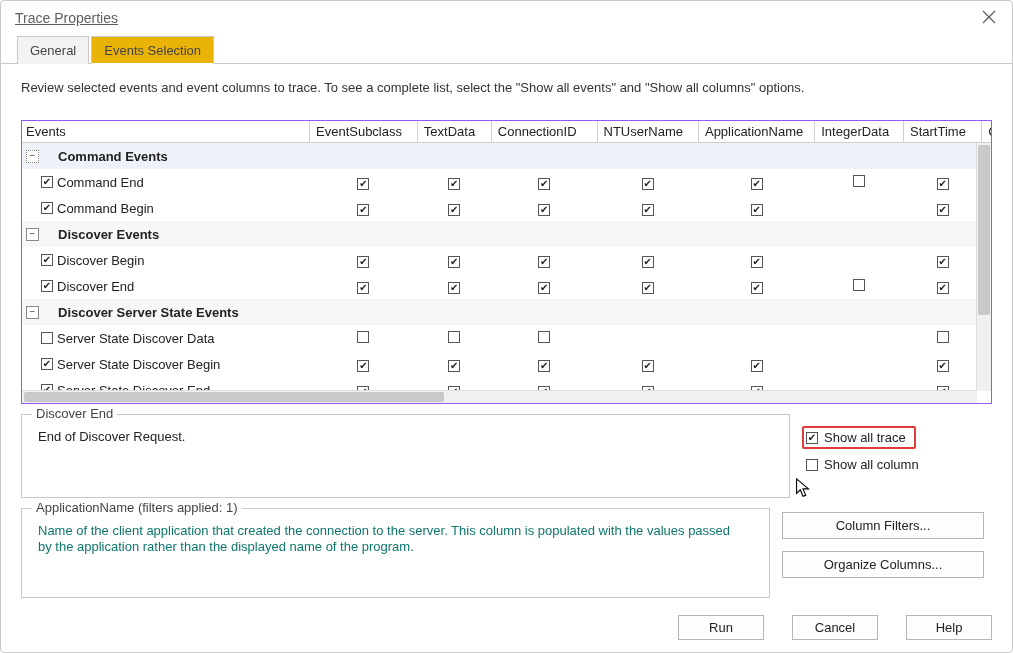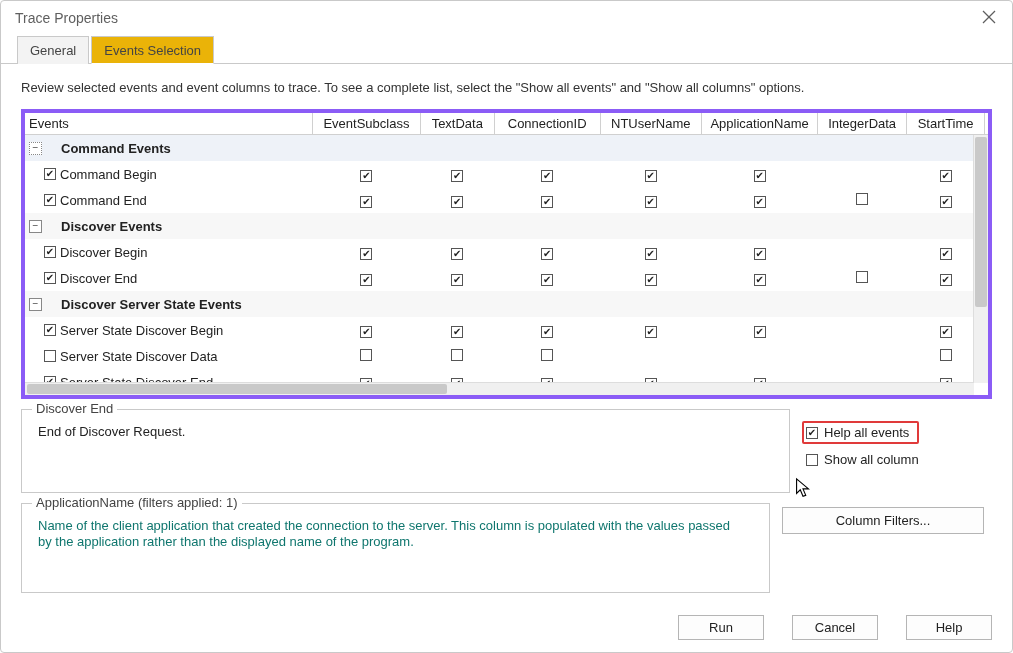--- a/index.html
+++ b/index.html
@@ -19,20 +19,21 @@
     overflow: hidden;
   }
   .titlebar {
     height: 34px;
     display: flex;
     align-items: center;
     justify-content: space-between;
     padding: 0 10px 0 14px;
     font-size: 14px;
     color: #5f5f5f;
+    text-decoration: underline;
   }
   .close-x svg { width: 14px; height: 14px; stroke: #5f5f5f; stroke-width: 1.2; }
   .close-x { padding: 4px 6px; cursor: pointer; }
   .tabs {
     display: flex;
     padding-left: 16px;
     gap: 0;
     border-bottom: 1px solid #c9c9c9;
     font-size: 13px;
   }
@@ -51,37 +52,37 @@
     background: #eab308;
     border-bottom: 1px solid #fff;
     z-index: 2;
   }
   .content {
     padding: 16px 20px 10px 20px;
   }
   .review-text {
     font-size: 13px;
     color: #333;
-    margin-bottom: 14px;
+    margin-bottom: 25px;
   }
   .grid-wrap {
-    border: 4px solid #8b5cf6;
+    border: 1px solid #8b5cf6;
     height: 282px;
     overflow: hidden;
     position: relative;
     box-shadow: inset 1px 1px 0 #f0f0f0;
   }
   table.events {
     border-collapse: collapse;
     width: 992px;
     table-layout: fixed;
     font-size: 13px;
   }
   table.events th {
-    text-align: center;
+    text-align: left;
     font-weight: normal;
     padding: 3px 6px;
     border-right: 1px solid #d0d0d0;
     border-bottom: 1px solid #d0d0d0;
     background: #fff;
     white-space: nowrap;
     overflow: hidden;
   }
   table.events td {
     padding: 2px 4px;
@@ -308,46 +309,46 @@
               <td></td>
               <td></td>
               <td></td>
               <td></td>
             </tr>
             <tr>
               <td class="col-events">
                 <div class="evcell">
                   <span class="spacer-tree"></span>
                   <span class="cb checked"></span>
+                  <span class="evlabel">Command End</span>
+                </div>
+              </td>
+              <td><span class="cb checked"></span></td>
+              <td><span class="cb checked"></span></td>
+              <td><span class="cb checked"></span></td>
+              <td><span class="cb checked"></span></td>
+              <td><span class="cb checked"></span></td>
+              <td><span class="cb"></span></td>
+              <td><span class="cb checked"></span></td>
+              <td></td>
+            </tr>
+            <tr>
+              <td class="col-events">
+                <div class="evcell">
+                  <span class="spacer-tree"></span>
+                  <span class="cb checked"></span>
                   <span class="evlabel">Command Begin</span>
                 </div>
               </td>
               <td><span class="cb checked"></span></td>
               <td><span class="cb checked"></span></td>
               <td><span class="cb checked"></span></td>
               <td><span class="cb checked"></span></td>
               <td><span class="cb checked"></span></td>
               <td></td>
-              <td><span class="cb checked"></span></td>
-              <td></td>
-            </tr>
-            <tr>
-              <td class="col-events">
-                <div class="evcell">
-                  <span class="spacer-tree"></span>
-                  <span class="cb checked"></span>
-                  <span class="evlabel">Command End</span>
-                </div>
-              </td>
-              <td><span class="cb checked"></span></td>
-              <td><span class="cb checked"></span></td>
-              <td><span class="cb checked"></span></td>
-              <td><span class="cb checked"></span></td>
-              <td><span class="cb checked"></span></td>
-              <td><span class="cb"></span></td>
               <td><span class="cb checked"></span></td>
               <td></td>
             </tr>
             <tr class="group-row">
               <td class="col-events">
                 <div class="evcell">
                   <span class="tree-toggle">−</span>
                   <span class="spacer-tree"></span>
                   <span class="evlabel">Discover Events</span>
                 </div>
@@ -403,54 +404,54 @@
                   <span class="evlabel">Discover Server State Events</span>
                 </div>
               </td>
               <td></td>
               <td></td>
               <td></td>
               <td></td>
               <td></td>
               <td></td>
               <td></td>
-              <td></td>
-            </tr>
-            <tr>
-              <td class="col-events">
-                <div class="evcell">
-                  <span class="spacer-tree"></span>
-                  <span class="cb checked"></span>
-                  <span class="evlabel">Server State Discover Begin</span>
-                </div>
-              </td>
-              <td><span class="cb checked"></span></td>
-              <td><span class="cb checked"></span></td>
-              <td><span class="cb checked"></span></td>
-              <td><span class="cb checked"></span></td>
-              <td><span class="cb checked"></span></td>
-              <td></td>
-              <td><span class="cb checked"></span></td>
               <td></td>
             </tr>
             <tr>
               <td class="col-events">
                 <div class="evcell">
                   <span class="spacer-tree"></span>
                   <span class="cb"></span>
                   <span class="evlabel">Server State Discover Data</span>
                 </div>
               </td>
               <td><span class="cb"></span></td>
               <td><span class="cb"></span></td>
               <td><span class="cb"></span></td>
               <td></td>
               <td></td>
               <td></td>
               <td><span class="cb"></span></td>
+              <td></td>
+            </tr>
+            <tr>
+              <td class="col-events">
+                <div class="evcell">
+                  <span class="spacer-tree"></span>
+                  <span class="cb checked"></span>
+                  <span class="evlabel">Server State Discover Begin</span>
+                </div>
+              </td>
+              <td><span class="cb checked"></span></td>
+              <td><span class="cb checked"></span></td>
+              <td><span class="cb checked"></span></td>
+              <td><span class="cb checked"></span></td>
+              <td><span class="cb checked"></span></td>
+              <td></td>
+              <td><span class="cb checked"></span></td>
               <td></td>
             </tr>
             <tr>
               <td class="col-events">
                 <div class="evcell">
                   <span class="spacer-tree"></span>
                   <span class="cb checked"></span>
                   <span class="evlabel">Server State Discover End</span>
                 </div>
               </td>
@@ -486,37 +487,38 @@
 
     <div class="midrow">
       <div class="groupbox desc-box">
         <span class="legend">Discover End</span>
         <div>End of Discover Request.</div>
       </div>
       <div class="right-opts">
         <div class="optrow">
           <span class="highlight-red">
             <span class="cb checked"></span>
-            <span>Help all events</span>
+            <span>Show all trace</span>
           </span>
         </div>
         <div class="optrow" style="padding-left:4px;">
           <span class="cb"></span>
           <span>Show all column</span>
         </div>
       </div>
     </div>
 
     <div class="appname-box">
       <div class="groupbox">
         <span class="legend">ApplicationName (filters applied: 1)</span>
         <div class="appdesc">Name of the client application that created the connection to the server. This column is populated with the values passed by the application rather than the displayed name of the program.</div>
       </div>
       <div class="col-actions">
         <div class="btn">Column Filters...</div>
+        <div class="btn">Organize Columns...</div>
       </div>
     </div>
 
   </div>
 
   <div class="cursor">
     <svg viewBox="0 0 18 24">
         <path d="M2 2 L2 18 L6 14 L9 21 L12 20 L9 13 L15 13 Z" fill="#fff" stroke="#000" stroke-width="1.2"></path>
       </svg>
   </div>

